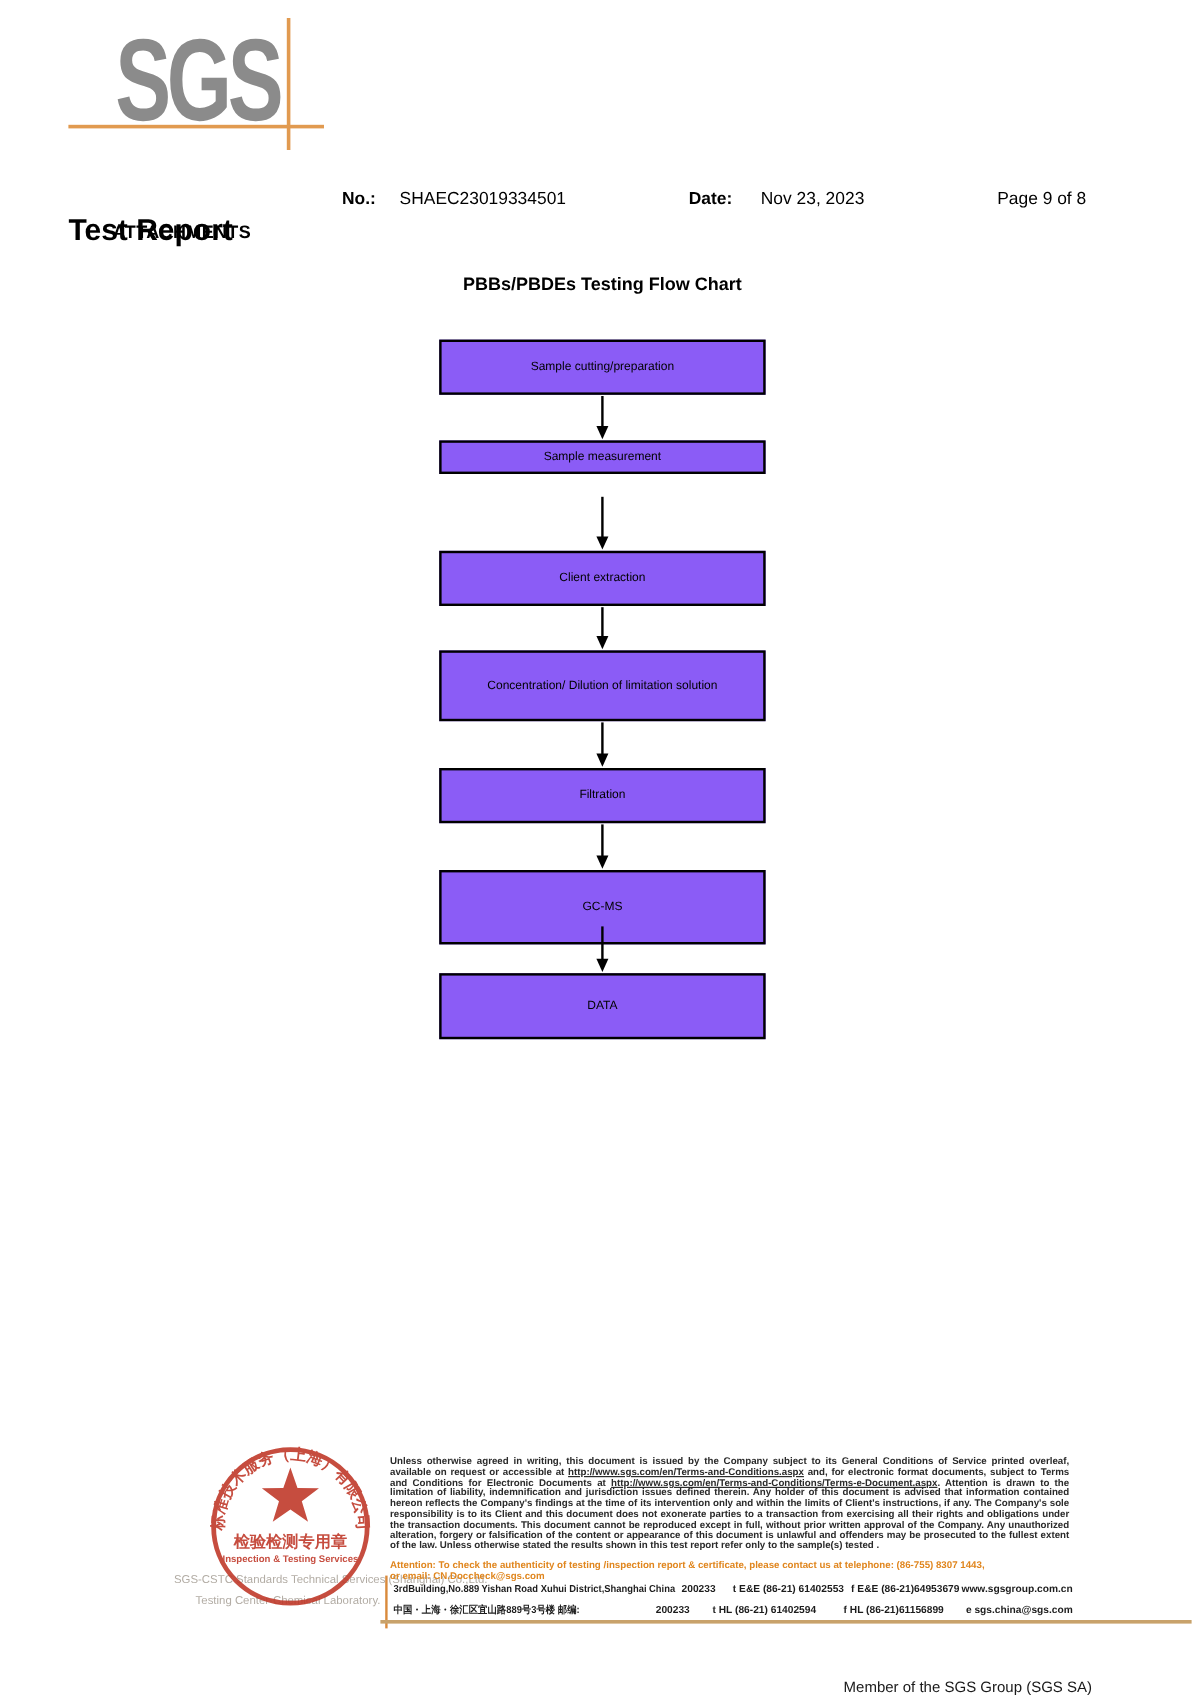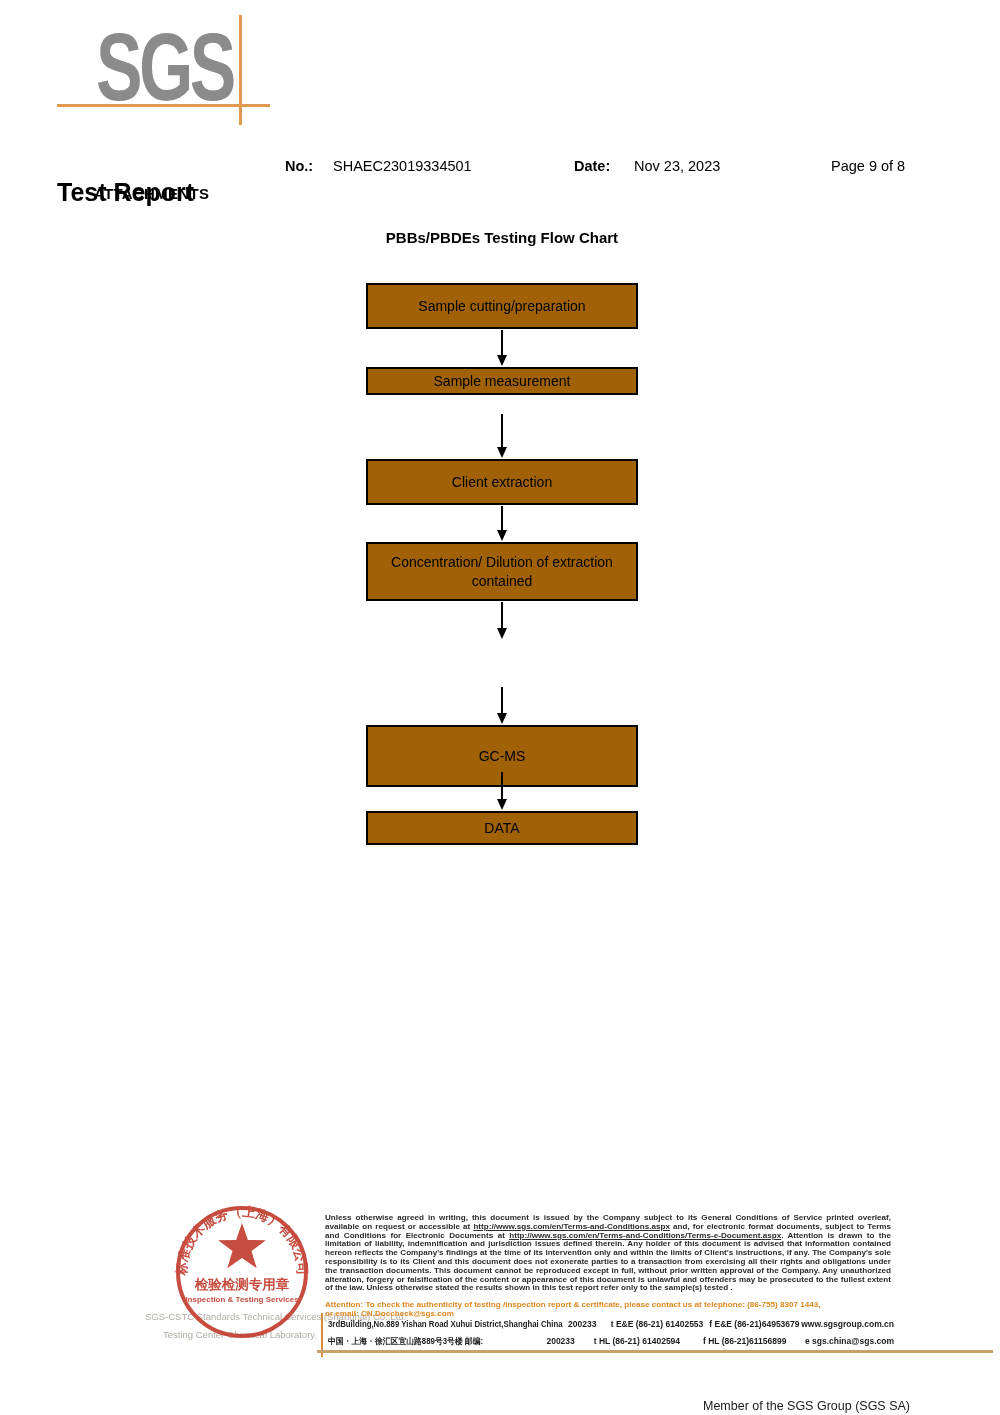--- a/index.html
+++ b/index.html
@@ -22,23 +22,23 @@
   
   .report-title { position:absolute; left:57px; top:149px; font-size:25px; font-weight:bold;margin-top:29px; }
   .hdr { position:absolute; top:158px; font-size:14.5px; }
   .hdr.b { font-weight:bold; }
   .attachments { position:absolute; left:94px; top:185px; font-size:15px; font-weight:bold; letter-spacing:.3px; }
 
   
   .flow-title { position:absolute; left:340px; top:229px; width:324px; text-align:center; font-size:15px; font-weight:bold; }
   .fbox {
     position:absolute; left:366px; width:272px; box-sizing:border-box;
-    border:2px solid #000; background:#a16207;
+    border:2px solid #000; background:#8b5cf6;
     display:flex; align-items:center; justify-content:center;
-    text-align:center; font-size:14px; line-height:1.35; padding:0 20px;
+    text-align:center; font-size:10px; line-height:1.35; padding:0 20px;
   }
   .arr { position:absolute; left:501px; width:2px; background:#000; }
   .arr::after {
     content:""; position:absolute; left:-4.5px; bottom:-10px; width:0; height:0;
     border-left:5.5px solid transparent; border-right:5.5px solid transparent;
     border-top:11px solid #000;
   }
 
   
   .company-gray { position:absolute; font-size:9.5px; color:#b2aca4; white-space:nowrap; }
@@ -87,29 +87,30 @@
 
   <div class="fbox" style="top:283px;height:46px">Sample cutting/preparation</div>
   <div class="arr" style="top:330px;height:26px"></div>
 
   <div class="fbox" style="top:367px;height:28px">Sample measurement</div>
   <div class="arr" style="top:414px;height:34px"></div>
 
   <div class="fbox" style="top:459px;height:46px">Client extraction</div>
   <div class="arr" style="top:506px;height:25px"></div>
 
-  <div class="fbox" style="top:542px;height:59px">Concentration/ Dilution of extraction contained</div>
+  <div class="fbox" style="top:542px;height:59px">Concentration/ Dilution of limitation solution</div>
   <div class="arr" style="top:602px;height:27px"></div>
 
+  <div class="fbox" style="top:640px;height:46px">Filtration</div>
   <div class="arr" style="top:687px;height:27px"></div>
 
   <div class="fbox" style="top:725px;height:62px">GC-MS</div>
   <div class="arr" style="top:772px;height:28px"></div>
 
-  <div class="fbox" style="top:811px;height:34px">DATA</div>
+  <div class="fbox" style="top:811px;height:55px">DATA</div>
 
   <div class="company-gray" style="left:145px;top:1311px">SGS-CSTC Standards Technical Services (Shanghai) Co.,Ltd.</div>
   <div class="company-gray" style="left:163px;top:1329px">Testing Center-Chemical Laboratory.</div>
 
   <svg class="stamp-svg" width="160" height="160" viewBox="0 0 160 160">
     <defs>
       <path id="arcTop" d="M 26,95 A 56,56 0 1 1 134,95" fill="none"></path>
     </defs>
     <circle cx="80" cy="80" r="64" fill="none" stroke="#c03a2b" stroke-width="4"></circle>
     <text font-size="13" fill="#c03a2b" font-weight="bold">

